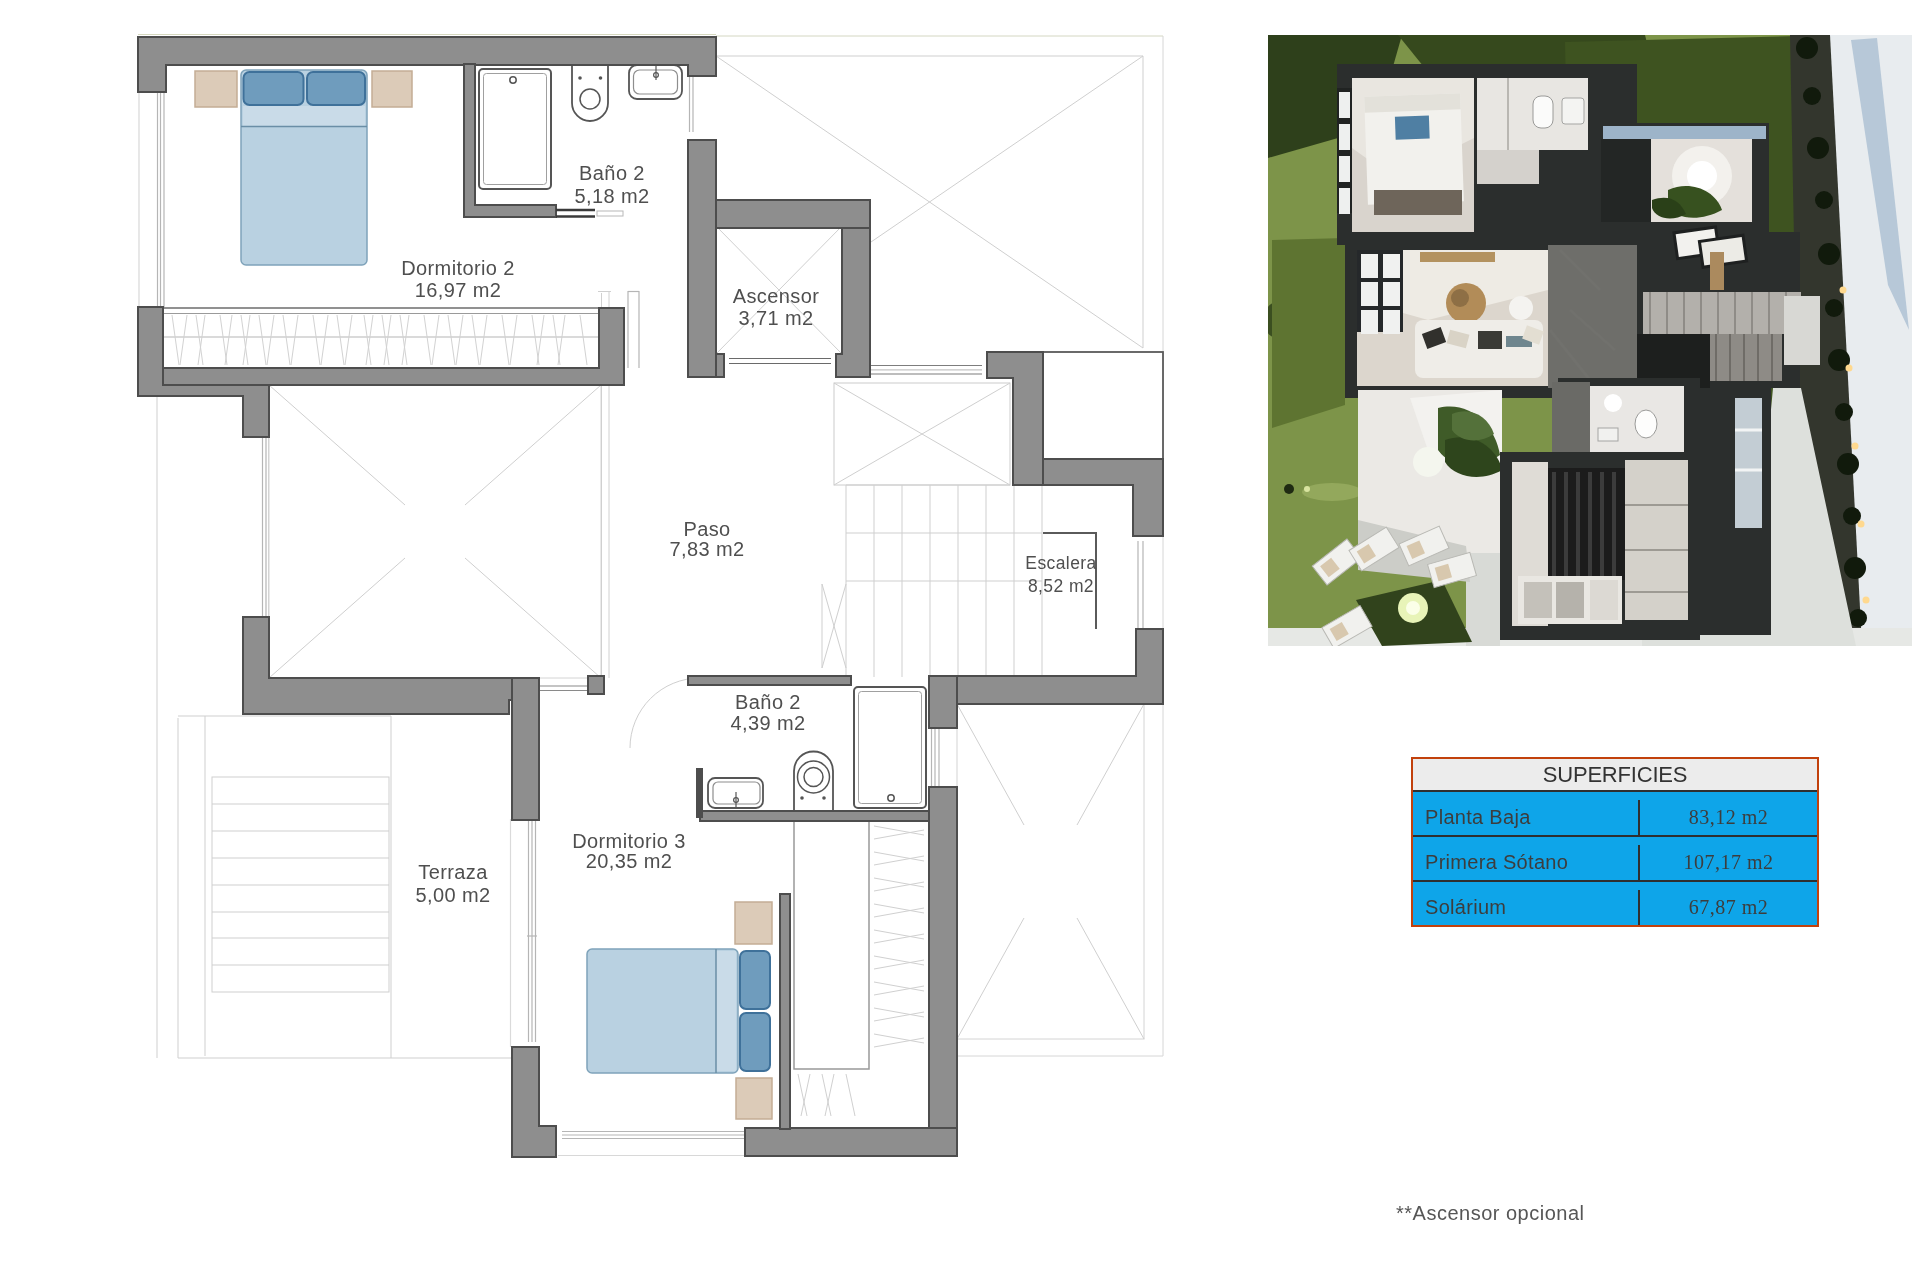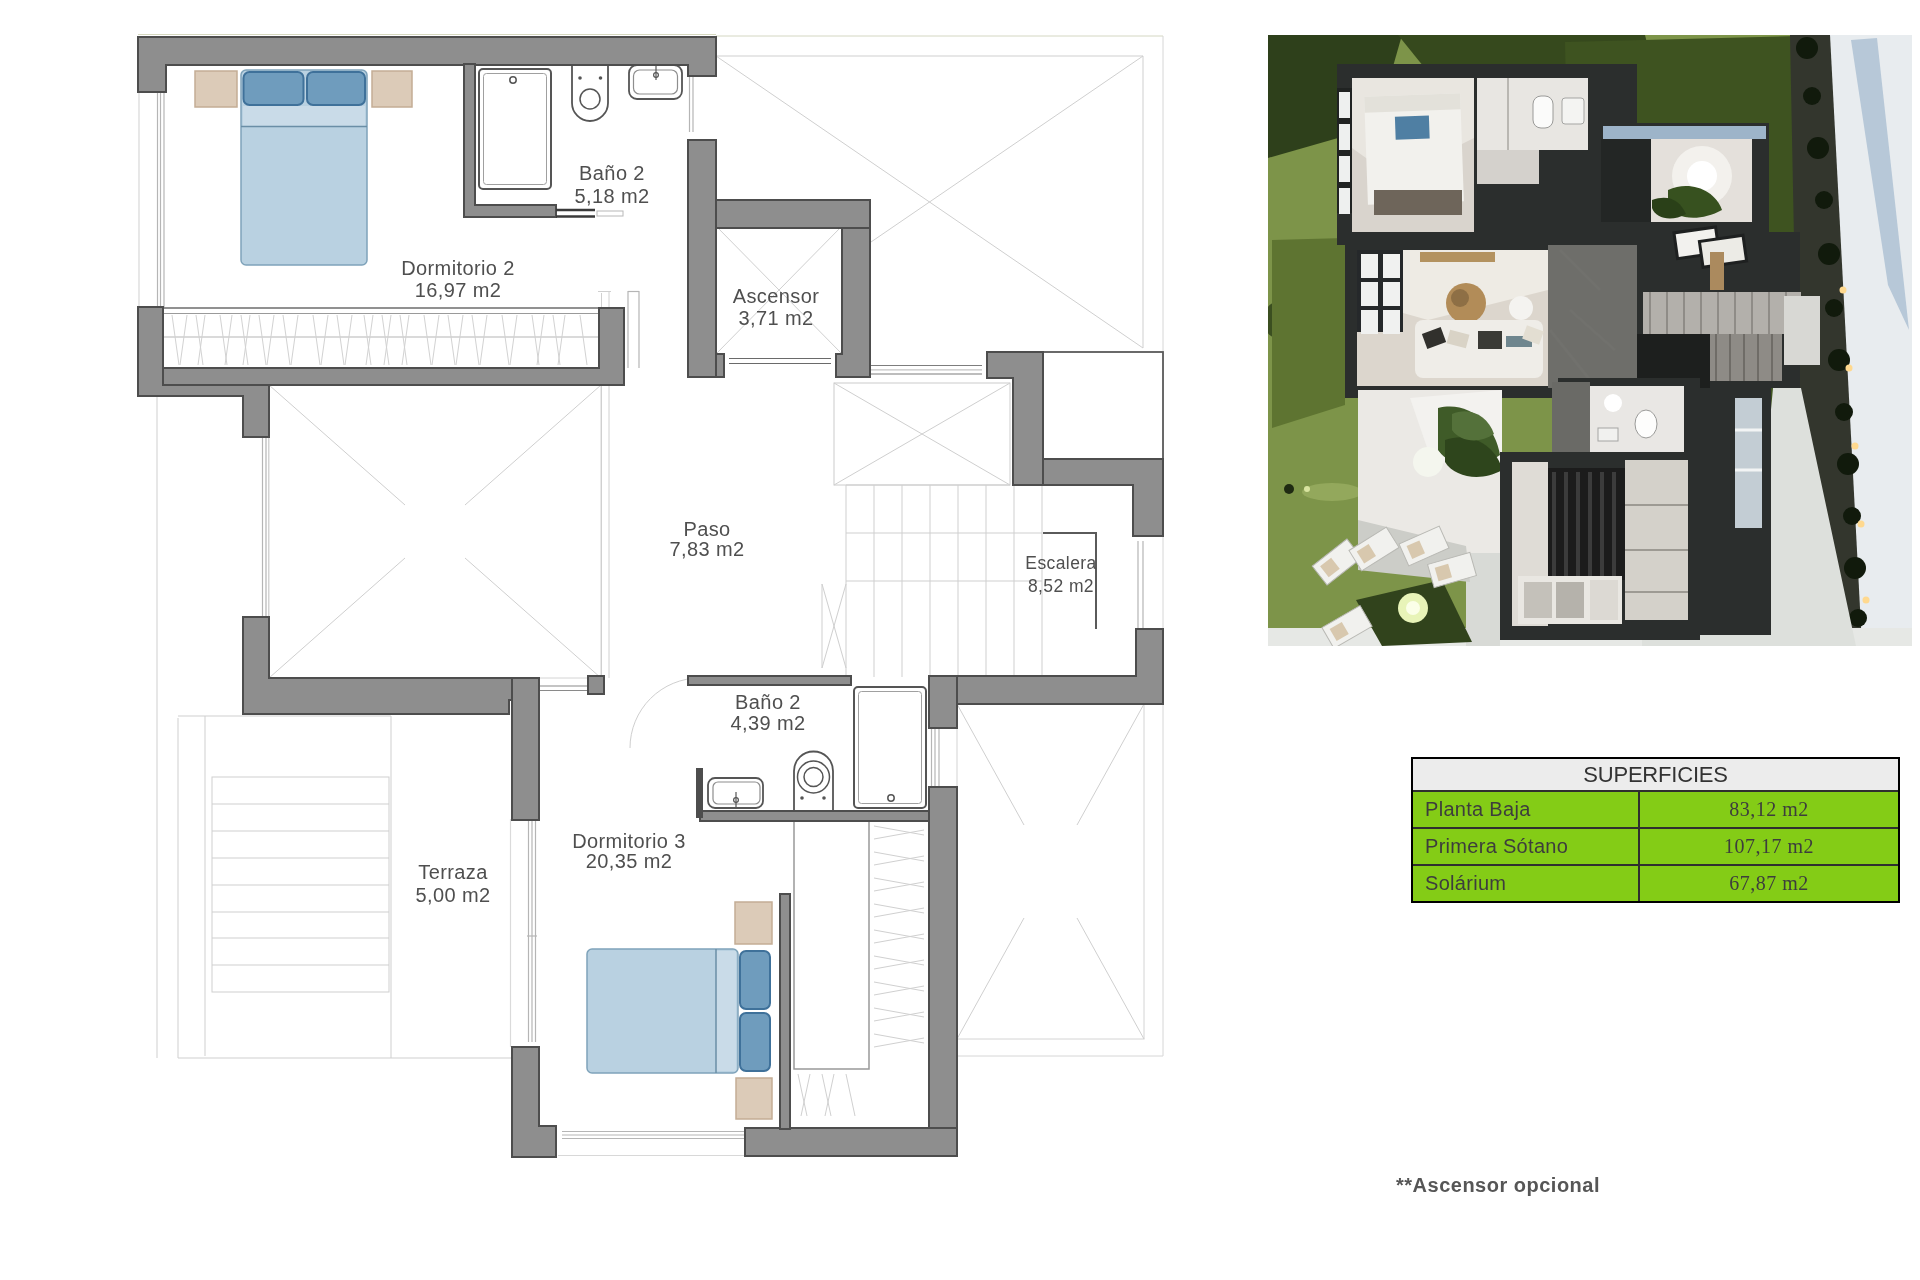--- a/index.html
+++ b/index.html
@@ -1,30 +1,30 @@
 <!DOCTYPE html>
 <html><head>
 <meta charset="utf-8">
 <style>
   html, body { margin: 0; padding: 0; background: #ffffff; }
   #page { position: relative; width: 1920px; height: 1280px; overflow: hidden;
           font-family: "Liberation Sans", sans-serif; }
   svg { position: absolute; left: 0; top: 0; }
-  .tbl { position: absolute; left: 1411px; top: 757px; width: 489px; border: 2px solid #000000;
-         box-sizing: border-box; background: #84cc16; }
+  .tbl { position: absolute; left: 1411px; top: 757px; width: 408px; border: 2px solid #c2410c;
+         box-sizing: border-box; background: #0ea5e9; }
   .thead { height: 31px; background: #ececec; border-bottom: 2px solid #2f2f2f; text-align: center;
            font-size: 22px; line-height: 31px; color: #333333; letter-spacing: -0.2px; }
-  .trow { display: flex; height: 37px; box-sizing: border-box; border-bottom: 2px solid #2f2f2f; }
+  .trow { display: flex; height: 37px; box-sizing: border-box; border-bottom: 2px solid #2f2f2f; margin-top: 8px; }
   .trow:last-child { border-bottom: none; height: 35px; }
   .tc1 { width: 227px; border-right: 2px solid #2f2f2f; font-size: 20px; color: #3d3d3d;
          display: flex; align-items: center; padding-left: 12px; letter-spacing: 0.3px; box-sizing: border-box; }
   .tc2 { flex: 1; font-size: 20px; color: #3d3d3d; display: flex; align-items: center;
          justify-content: center; letter-spacing: 0.5px; font-family: Liberation Serif, serif; }
-  .caption { position: absolute; left: 1396px; top: 1174px; font-size: 20px; color: #565656;
-             letter-spacing: 0.5px; font-weight: bold; }
+  .caption { position: absolute; left: 1396px; top: 1202px; font-size: 20px; color: #565656;
+             letter-spacing: 0.5px; }
 </style>
 </head>
 <body>
 <div id="page">
 <svg width="1920" height="1280" viewBox="0 0 1920 1280">
 <g stroke="#cfcfcf" stroke-width="1" fill="none">
 <line x1="716" y1="36" x2="1163" y2="36" stroke="#d4d7c2"></line>
 <path d="M1163,36 V1056 H957" stroke="#d6d6d6"></path>
 <line x1="138" y1="34.5" x2="716" y2="34.5" stroke="#d6d9c0"></line>
 <path d="M716,56 H1143 V348"></path>

